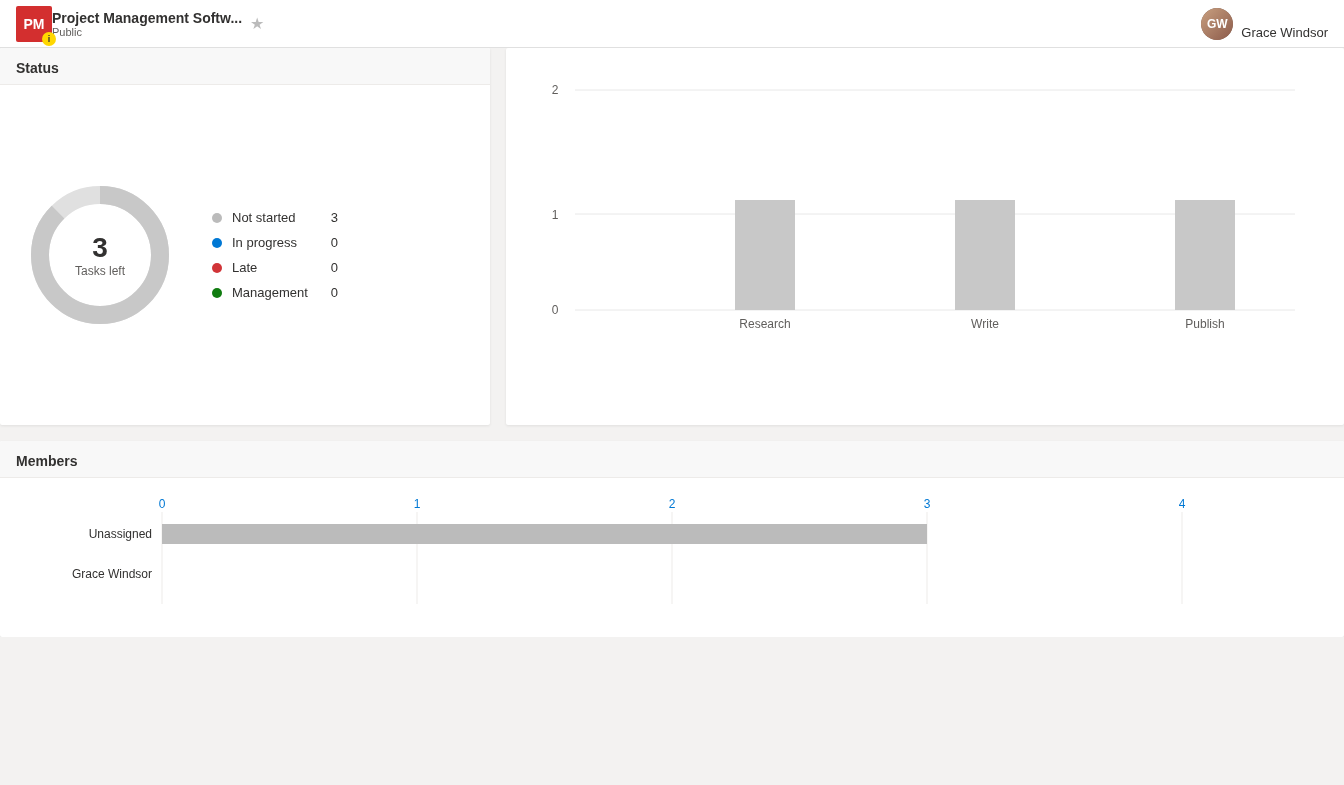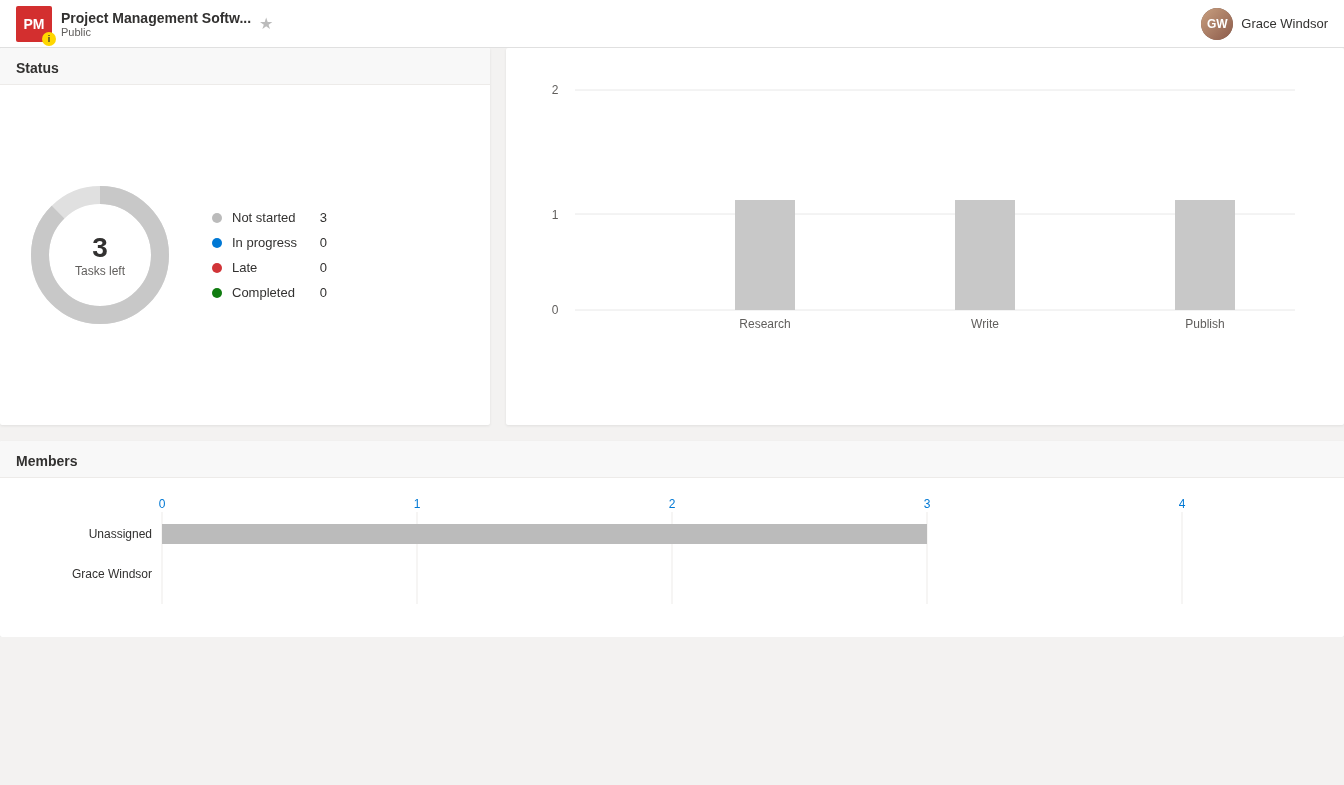--- a/index.html
+++ b/index.html
@@ -17,21 +17,21 @@
     }
     .header-logo {
       width: 36px; height: 36px;
       background: #d32f2f;
       color: #fff;
       font-weight: 700;
       font-size: 14px;
       display: flex; align-items: center; justify-content: center;
       border-radius: 2px;
       position: relative;
-      margin-right: 9px;
+      margin-right: 0;
       flex-shrink: 0;
       text-align: right;
     }
     .header-logo-badge {
       position: absolute;
       bottom: -4px; right: -4px;
       width: 14px; height: 14px;
       background: #ffd700;
       border-radius: 50%;
       font-size: 9px;
@@ -56,21 +56,21 @@
       text-decoration: none;
     }
     .header-nav-item.active {
       color: #0078d4;
       border-bottom: 3px solid #0078d4;
       font-weight: 600;
     }
     .header-more { font-size: 18px; color: #605e5c; cursor: pointer; padding: 0 8px; }
     .header-user {
       margin-left: auto;
-      display: flex; align-items: center; gap: 8px;
+      display: flex; align-items: flex-end; gap: 8px;
     }
     .header-avatar {
       width: 32px; height: 32px;
       border-radius: 50%;
       background: #8b6a5a;
       overflow: hidden;
       display: flex; align-items: center; justify-content: center;
     }
     .header-avatar-img {
       width: 32px; height: 32px;
@@ -198,21 +198,21 @@
             <span class="legend-text">In progress</span>
             <span class="legend-count">0</span>
           </div>
           <div class="legend-item">
             <div class="legend-dot" style="background:#d13438;"></div>
             <span class="legend-text">Late</span>
             <span class="legend-count">0</span>
           </div>
           <div class="legend-item">
             <div class="legend-dot" style="background:#107c10;"></div>
-            <span class="legend-text">Completed</span>
+            <span class="legend-text">Management</span>
             <span class="legend-count">0</span>
           </div>
         </div>
       </div>
     </div>
 
     <div class="card bucket-card">
       <div class="bucket-content">
         
         <svg width="100%" height="280" viewBox="0 0 780 280" preserveAspectRatio="xMidYMid meet">

